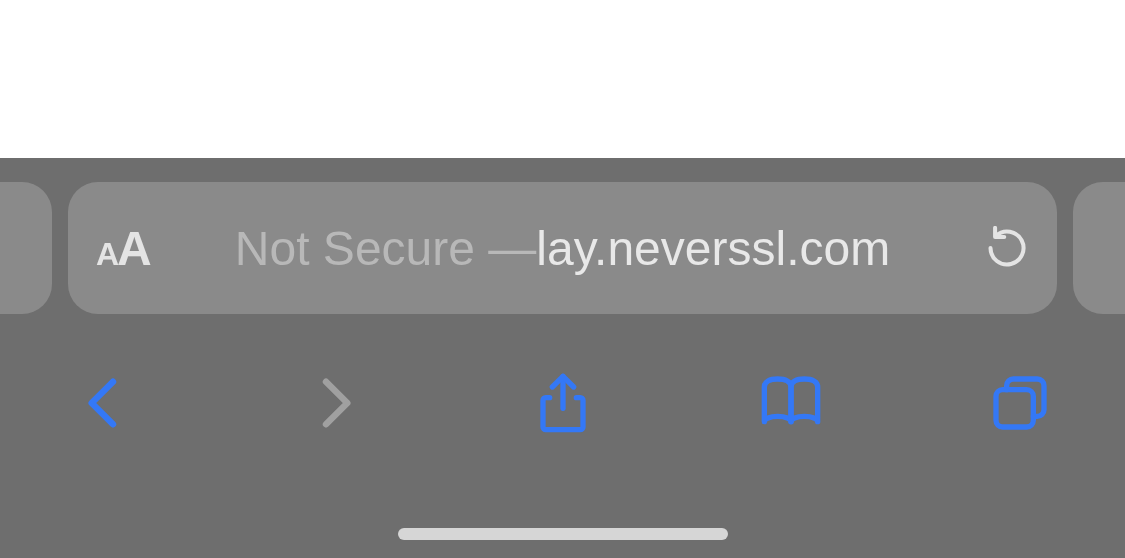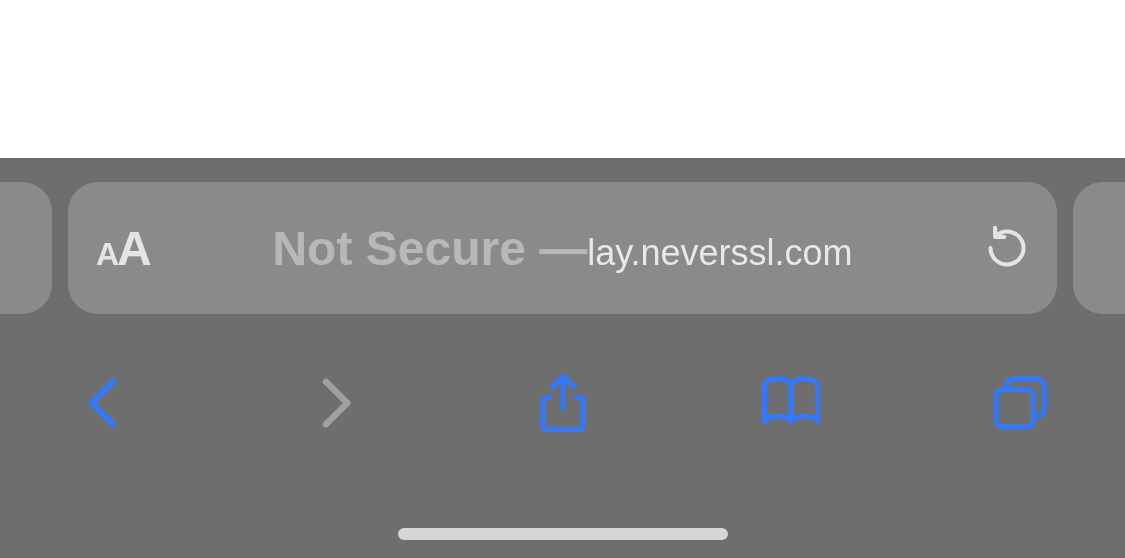--- a/index.html
+++ b/index.html
@@ -74,25 +74,25 @@
       left: 50%;
       top: 50%;
       transform: translate(-50%, -50%);
       display: flex;
       align-items: baseline;
       white-space: nowrap;
     }
     .security-status {
       color: #b8b8b8;
       font-size: 48px;
-      font-weight: 700;
+      font-weight: 400;
     }
     .url-text {
       color: #e8e8e8;
-      font-size: 36px;
+      font-size: 48px;
       font-weight: 400;
     }
     .reload-button {
       margin-left: auto;
       color: #e4e4e4;
       display: flex;
       align-items: center;
       justify-content: center;
     }
     .reload-button svg {

